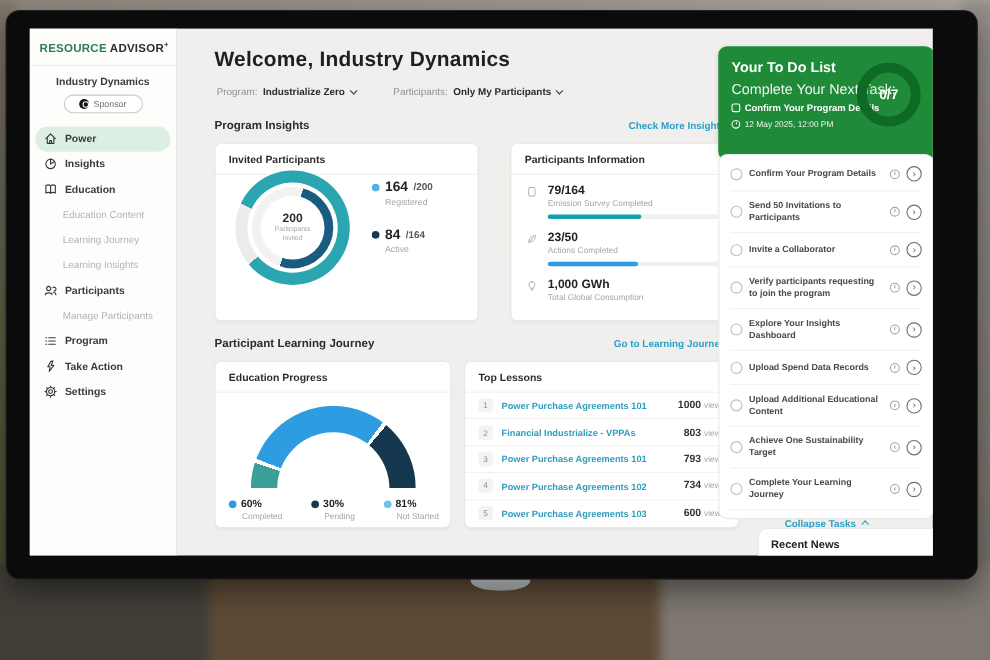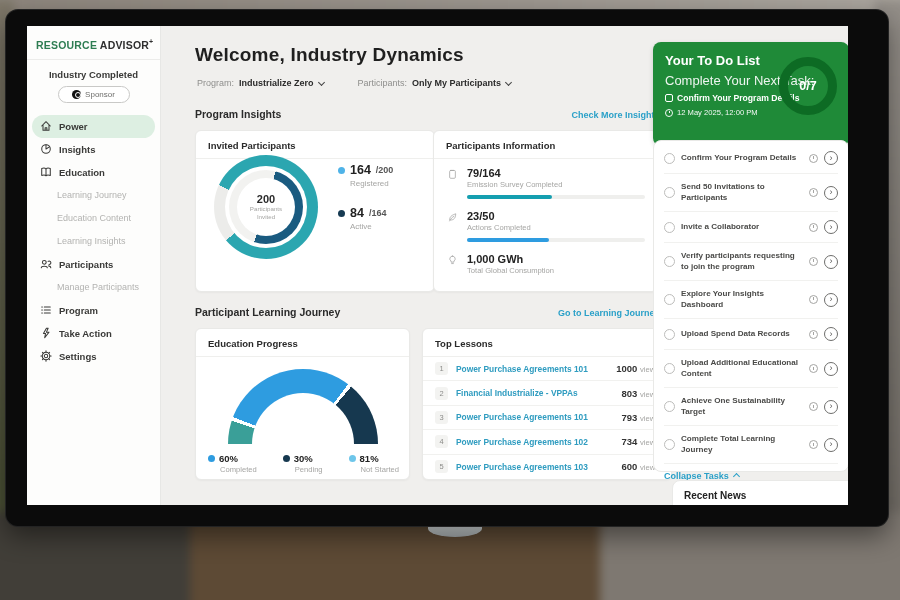--- a/index.html
+++ b/index.html
@@ -120,22 +120,22 @@
   .tasks-card { position:absolute; left:626px; top:114px; width:196px; height:332px; background:#fff;
                 border:1px solid #e9e9e7; border-radius:8px; padding:2px 10px; }
   .task { display:flex; align-items:center; gap:6px; border-bottom:1px solid #f1f1ef; padding:8px 0; }
   .task:last-of-type { border-bottom:none; }
   .cbox { flex:0 0 auto; width:11px; height:11px; border:1px solid #bdbdbb; border-radius:50%; cursor:pointer; }
   .tlabel { flex:1; font-size:8.1px; font-weight:bold; color:#4a4a48; line-height:1.3; }
   .tclock { flex:0 0 auto; width:9px; height:9px; border:1px solid #a5a5a3; border-radius:50%; position:relative; }
   .tclock::after { content:""; position:absolute; left:3.2px; top:1.4px; width:1px; height:3px; background:#a5a5a3; }
   .tgo { flex:0 0 auto; width:14px; height:14px; border:1.3px solid #6e6e6c; border-radius:50%;
          display:flex; align-items:center; justify-content:center; font-size:9px; color:#555; cursor:pointer; padding-bottom:1px; }
-  .collapse { text-align:left; font-size:9px; font-weight:bold; color:#2aa0c8; padding:7px 0 4px; cursor:pointer; }
-  .news-card { position:absolute; left:645px; top:454px; width:196px; height:40px; background:#fff;
+  .collapse { text-align:center; font-size:9px; font-weight:bold; color:#2aa0c8; padding:7px 0 4px; cursor:pointer; }
+  .news-card { position:absolute; left:662px; top:454px; width:196px; height:40px; background:#fff;
                border:1px solid #e9e9e7; border-radius:8px 8px 0 0; padding:9px 11px; }
   .news-title { font-size:10px; font-weight:bold; color:#222; }
 
   svg.ic { stroke:#3a3a38; fill:none; stroke-width:1.2; stroke-linecap:round; stroke-linejoin:round; }
   svg.gic { stroke:#a5a5a3; fill:none; stroke-width:1.1; stroke-linecap:round; stroke-linejoin:round; }
 </style>
 </head>
 <body>
 
 <div class="stage">
@@ -150,21 +150,21 @@
   <div class="stand"></div>
 
   <div class="monitor">
     <div class="screen">
 
       <div class="sidebar">
         <div class="logo">
           <span class="g">RESOURCE</span>
           <span class="d">ADVISOR</span><sup>+</sup>
         </div>
-        <div class="org">Industry Completed</div>
+        <div class="org">Industry Dynamics</div>
         <div class="pill">
           <span class="pill-ic"></span>
           <span>Sponsor</span>
         </div>
         <div class="nav">
           <div class="nav-item active">
             <svg class="ic" width="12" height="12" viewBox="0 0 14 14">
                 <path d="M2 7 L7 2 L12 7 M3.5 6 V12 H10.5 V6 M6 12 V9 H8 V12"></path>
               </svg>
             <span>Power</span>
@@ -176,24 +176,24 @@
               </svg>
             <span>Insights</span>
           </div>
           <div class="nav-item">
             <svg class="ic" width="12" height="12" viewBox="0 0 14 14">
                 <path d="M2 3 C4 2.2 6 2.4 7 3.6 C8 2.4 10 2.2 12 3 V11 C10 10.2 8 10.4 7 11.4 C6 10.4 4 10.2 2 11 Z M7 3.6 V11.2"></path>
               </svg>
             <span>Education</span>
           </div>
           <div class="nav-item sub">
+              <span>Education Content</span>
+            </div>
+          <div class="nav-item sub">
               <span>Learning Journey</span>
-            </div>
-          <div class="nav-item sub">
-              <span>Education Content</span>
             </div>
           <div class="nav-item sub">
               <span>Learning Insights</span>
             </div>
           <div class="nav-item">
             <svg class="ic" width="12" height="12" viewBox="0 0 14 14">
                 <circle cx="5" cy="5" r="2.2"></circle>
                 <path d="M1.5 11.5 C1.5 9 8.5 9 8.5 11.5"></path>
                 <path d="M9.5 4 A2 2 0 1 1 10.5 7.6 M10 9.2 C12 9.4 12.6 10.4 12.6 11.5"></path>
               </svg>
@@ -278,21 +278,21 @@
               <div class="dleg-line">
                 <span class="dot" style="background:#163a52;"></span>
                 <span class="big">84</span>
                   <span class="small">/164</span>
               </div>
               <div class="lab">Active</div>
             </div>
           </div>
         </div>
 
-        <div class="card" style="left:272px; top:104px; width:225px; height:162px;">
+        <div class="card" style="left:303px; top:104px; width:225px; height:162px;">
           <div class="card-h">Participants Information</div>
           <div class="stat" style="top:36px;">
             <div class="stat-row">
               <svg class="gic stat-ic" width="12" height="12" viewBox="0 0 14 14">
                   <rect x="3" y="2" width="8" height="11" rx="1.5"></rect>
                   <path d="M5.5 2 H8.5"></path>
                 </svg>
               <div>
                 <div class="v">79/164</div>
                 <div class="l">Emission Survey Completed</div>
@@ -462,21 +462,21 @@
           <span class="tgo">›</span>
         </div>
         <div class="task">
           <span class="cbox"></span>
           <span class="tlabel">Achieve One Sustainability Target</span>
           <span class="tclock"></span>
           <span class="tgo">›</span>
         </div>
         <div class="task">
           <span class="cbox"></span>
-          <span class="tlabel">Complete Total Learning Journey</span>
+          <span class="tlabel">Complete Your Learning Journey</span>
           <span class="tclock"></span>
           <span class="tgo">›</span>
         </div>
         <div class="collapse">
           <span>Collapse Tasks</span>
           <span class="chev" style="display:inline-block; transform:rotate(225deg); border-color:#2aa0c8; margin-left:3px;"></span>
         </div>
       </div>
 
       <div class="news-card">

